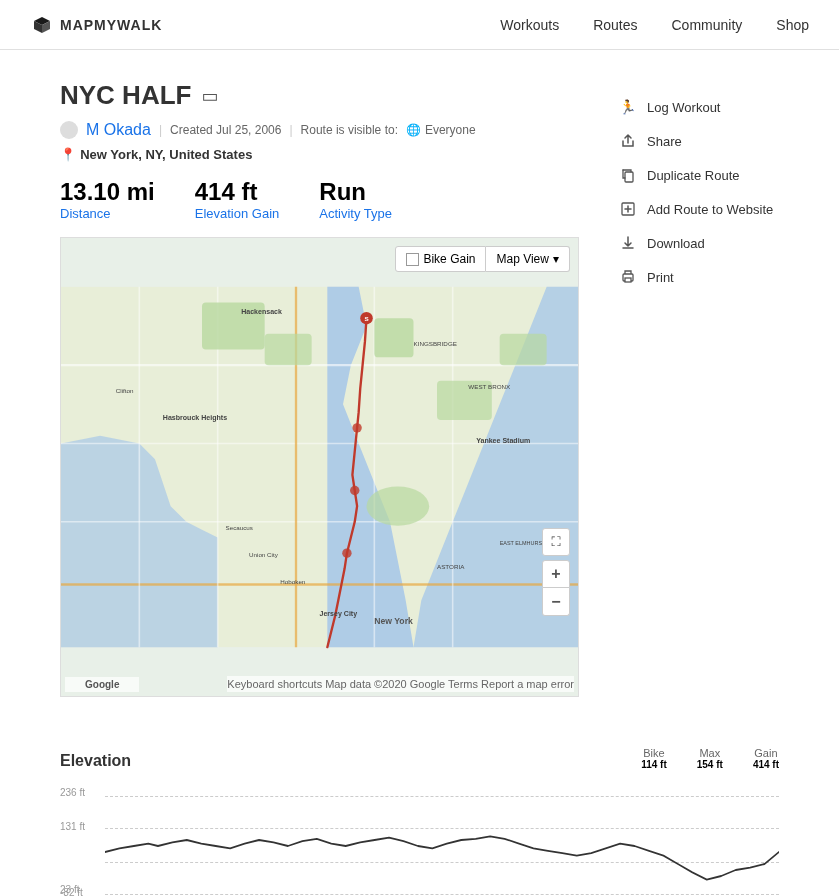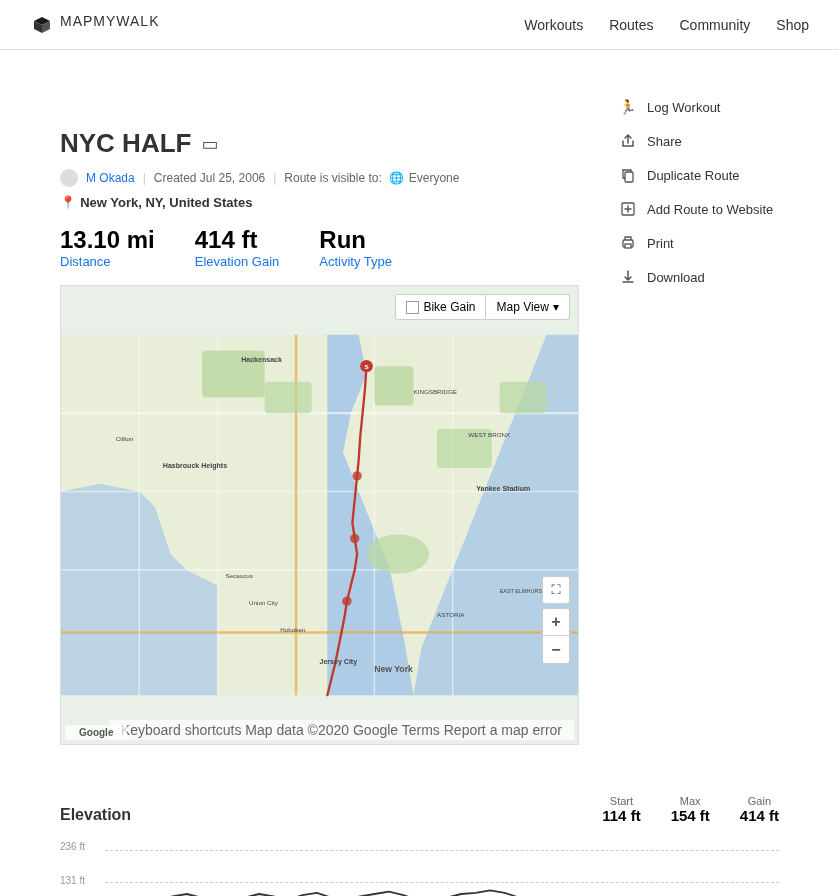--- a/index.html
+++ b/index.html
@@ -9,52 +9,51 @@
     .header {
       display: flex;
       align-items: center;
       justify-content: space-between;
       padding: 0 30px;
       height: 50px;
       border-bottom: 1px solid #e0e0e0;
     }
     .header-logo {
       display: flex;
-      align-items: flex-start;
+      align-items: center;
       gap: 6px;
-      font-weight: normal;
+      font-weight: bold;
       font-size: 14px;
       letter-spacing: 1px;
       text-transform: uppercase;
     }
     .header-logo-icon {
       width: 24px;
       height: 24px;
     }
     .header-nav {
       display: flex;
-      gap: 26px;
+      gap: 34px;
       list-style: none;
       align-items: center;
     }
     .header-nav li a {
       text-decoration: none;
       color: #333;
       font-size: 14px;
     }
 
     
     .main-content {
       display: flex;
       padding: 30px 60px;
       gap: 40px;
     }
     .route-details {
       flex: 1;
-      margin-top: 48px;
     }
 
     
     .route-title-row {
       display: flex;
       align-items: center;
       gap: 10px;
       margin-bottom: 10px;
     }
     .route-title {
@@ -77,21 +76,21 @@
       color: #666;
       margin-bottom: 8px;
     }
     .route-meta .avatar {
       width: 18px;
       height: 18px;
       background: #ddd;
       border-radius: 50%;
       display: inline-block;
     }
-    .route-meta a { color: #1a73e8; text-decoration: none; font-size: 12px; text-align: center; }
+    .route-meta a { color: #1a73e8; text-decoration: none; font-size: 16px; text-align: center; }
     .meta-divider { color: #ccc; }
     .visibility-everyone { display: flex; align-items: center; gap: 4px; }
     .visibility-everyone .globe-icon { font-size: 12px; }
 
     
     .route-location {
       display: flex;
       align-items: center;
       gap: 4px;
       font-size: 13px;
@@ -193,34 +192,34 @@
       justify-content: center;
       cursor: pointer;
       font-size: 13px;
       border-radius: 3px;
       z-index: 10;
     }
     .map-footer {
       position: absolute;
       bottom: 4px;
       right: 4px;
-      font-size: 14px;
+      font-size: 11px;
       color: #666;
       background: rgba(255,255,255,0.7);
-      padding: 2px 12px;
+      padding: 2px 0;
     }
     .google-logo {
       position: absolute;
       bottom: 4px;
       left: 4px;
       font-size: 10px;
       font-weight: bold;
       color: #555;
       background: rgba(255,255,255,0.7);
-      padding: 2px 14px;
+      padding: 2px 20px;
     }
 
     
     .sidebar-actions {
       width: 160px;
       padding-top: 10px;
     }
     .action-item {
       display: flex;
       align-items: center;
@@ -260,21 +259,21 @@
       display: flex;
       gap: 30px;
     }
     .elev-stat {}
     .elev-stat-label {
       font-size: 11px;
       color: #666;
       text-align: center;
     }
     .elev-stat-value {
-      font-size: 15px;
+      font-size: 10px;
       font-weight: bold;
       color: #000;
       text-align: center;
     }
     .elev-grid-line {
       position: absolute;
       left: 45px;
       right: 0;
       border-top: 1px dashed #ccc;
     }
@@ -484,45 +483,45 @@
         <svg width="16" height="16" viewBox="0 0 16 16" fill="none">
             <rect x="2" y="2" width="12" height="12" rx="1" stroke="#555" stroke-width="1.3"></rect>
             <path d="M5 8H11M8 5V11" stroke="#555" stroke-width="1.5" stroke-linecap="round"></path>
           </svg>
       </span>
       <span>Add Route to Website</span>
     </div>
     <div class="action-item">
       <span class="action-icon">
         <svg width="16" height="16" viewBox="0 0 16 16" fill="none">
+            <path d="M8 2V11M5 8L8 11L11 8" stroke="#555" stroke-width="1.5" stroke-linecap="round" stroke-linejoin="round"></path>
+            <path d="M3 13H13" stroke="#555" stroke-width="1.5" stroke-linecap="round"></path>
+          </svg>
+      </span>
+      <span>Download</span>
+    </div>
+    <div class="action-item">
+      <span class="action-icon">
+        <svg width="16" height="16" viewBox="0 0 16 16" fill="none">
             <rect x="3" y="5" width="10" height="7" rx="1" stroke="#555" stroke-width="1.3"></rect>
             <path d="M5 5V2H11V5" stroke="#555" stroke-width="1.3"></path>
             <rect x="5" y="9" width="6" height="4" fill="white" stroke="#555" stroke-width="1.3"></rect>
           </svg>
       </span>
       <span>Print</span>
     </div>
-    <div class="action-item">
-      <span class="action-icon">
-        <svg width="16" height="16" viewBox="0 0 16 16" fill="none">
-            <path d="M8 2V11M5 8L8 11L11 8" stroke="#555" stroke-width="1.5" stroke-linecap="round" stroke-linejoin="round"></path>
-            <path d="M3 13H13" stroke="#555" stroke-width="1.5" stroke-linecap="round"></path>
-          </svg>
-      </span>
-      <span>Download</span>
-    </div>
   </div>
 </div>
 
 <div class="elevation-section">
   <div class="elevation-header">
     <h2 class="elevation-title">Elevation</h2>
     <div class="elevation-stats">
       <div class="elev-stat">
-        <div class="elev-stat-label">Start</div>
+        <div class="elev-stat-label">Bike</div>
         <div class="elev-stat-value">114 ft</div>
       </div>
       <div class="elev-stat">
         <div class="elev-stat-label">Max</div>
         <div class="elev-stat-value">154 ft</div>
       </div>
       <div class="elev-stat">
         <div class="elev-stat-label">Gain</div>
         <div class="elev-stat-value">414 ft</div>
       </div>

